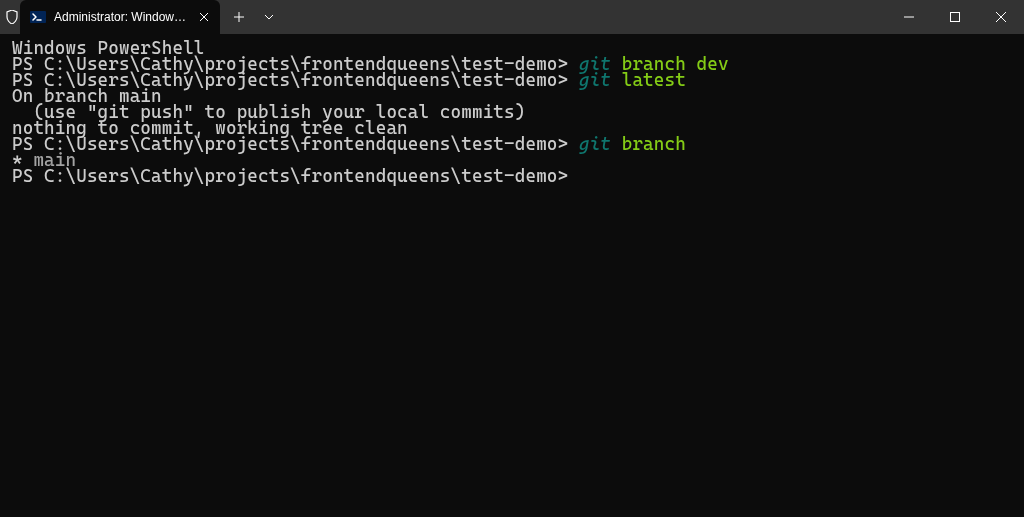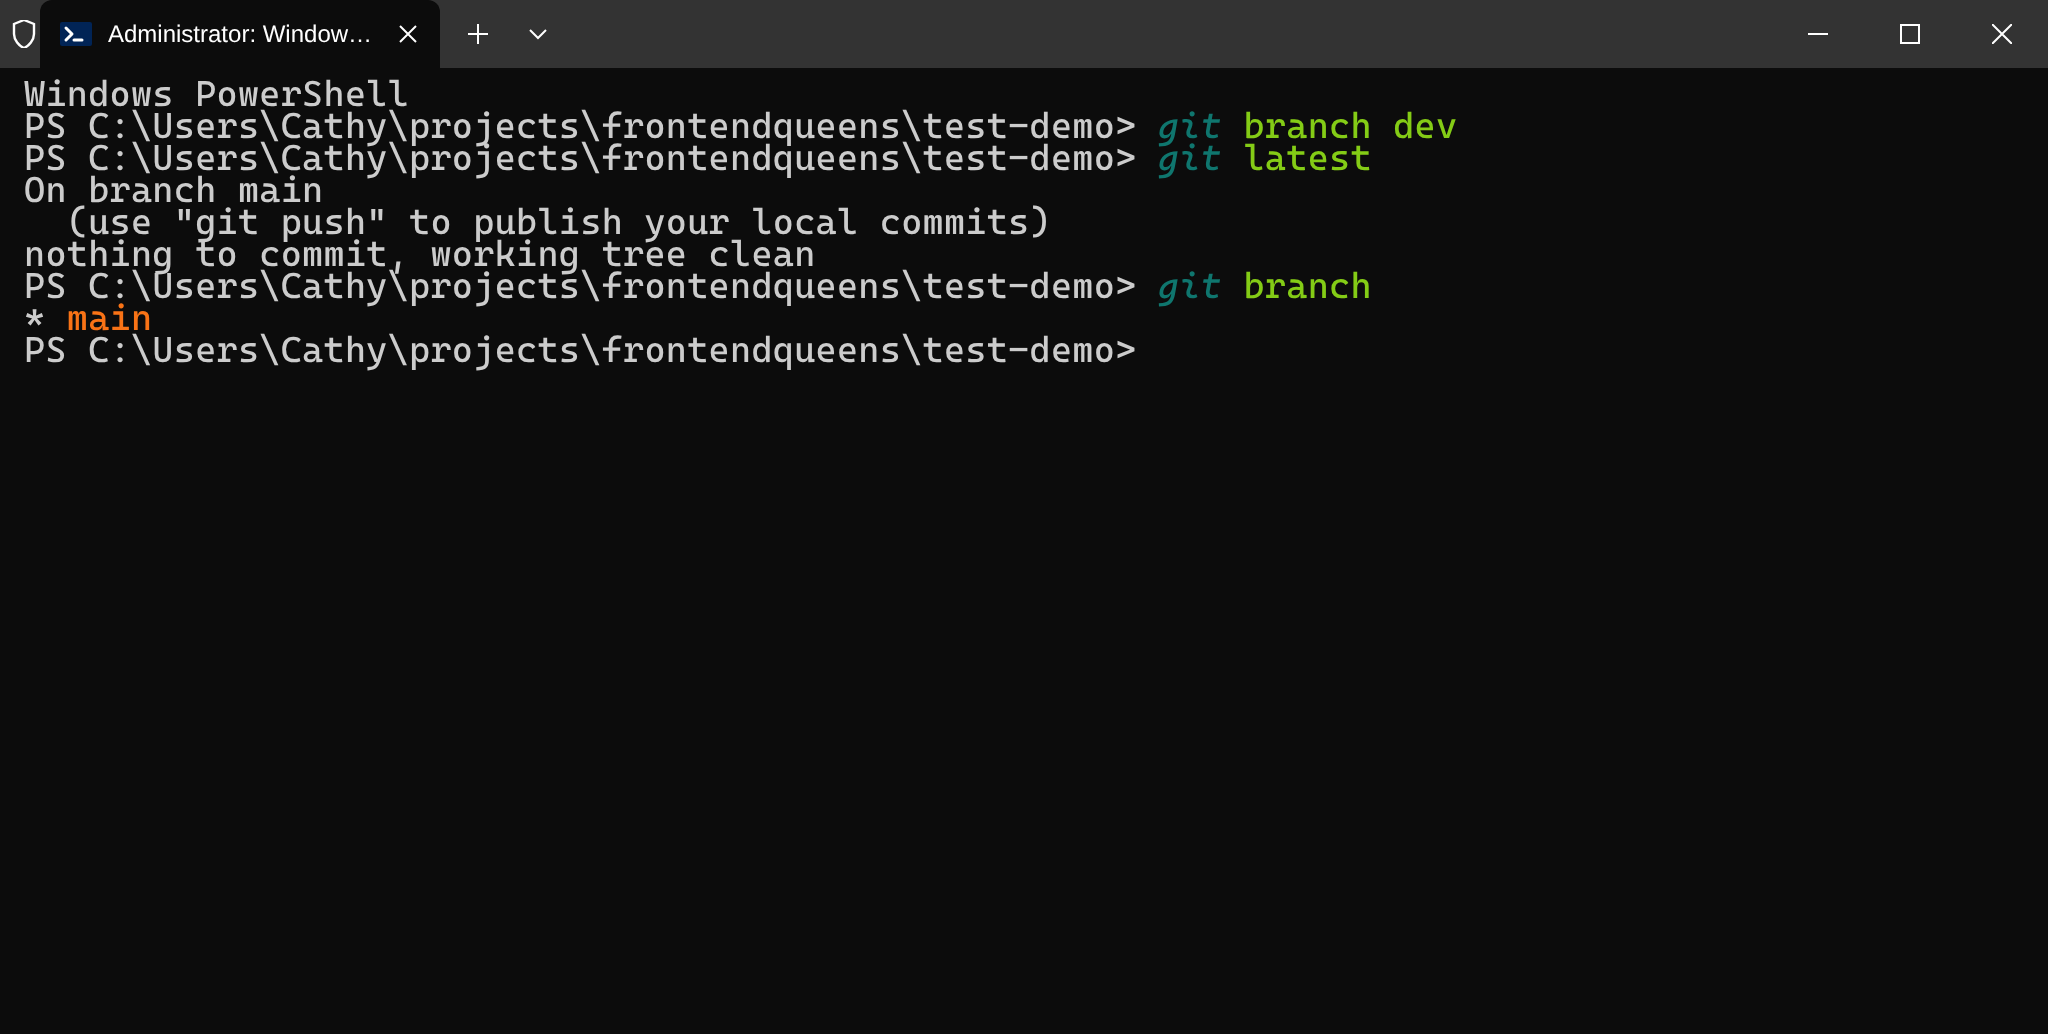--- a/index.html
+++ b/index.html
@@ -117,21 +117,21 @@
       color: #cccccc;
     }
     .cmd-yellow {
       color: #0f766e;
       font-style: italic;
     }
     .cmd-white {
       color: #84cc16;
     }
     .green {
-      color: #f97316;
+      color: #a3a3a3;
     }
   </style>
 </head>
 <body>
 
 <div class="titlebar">
   <div class="tab-area">
     <div class="shield-icon">
       <svg width="12" height="14" viewBox="0 0 12 14">
         <path d="M6 0 L11 2 L11 7 C11 10 8.5 13 6 14 C3.5 13 1 10 1 7 L1 2 Z" fill="none" stroke="#ffffff" stroke-width="1.2"></path>

